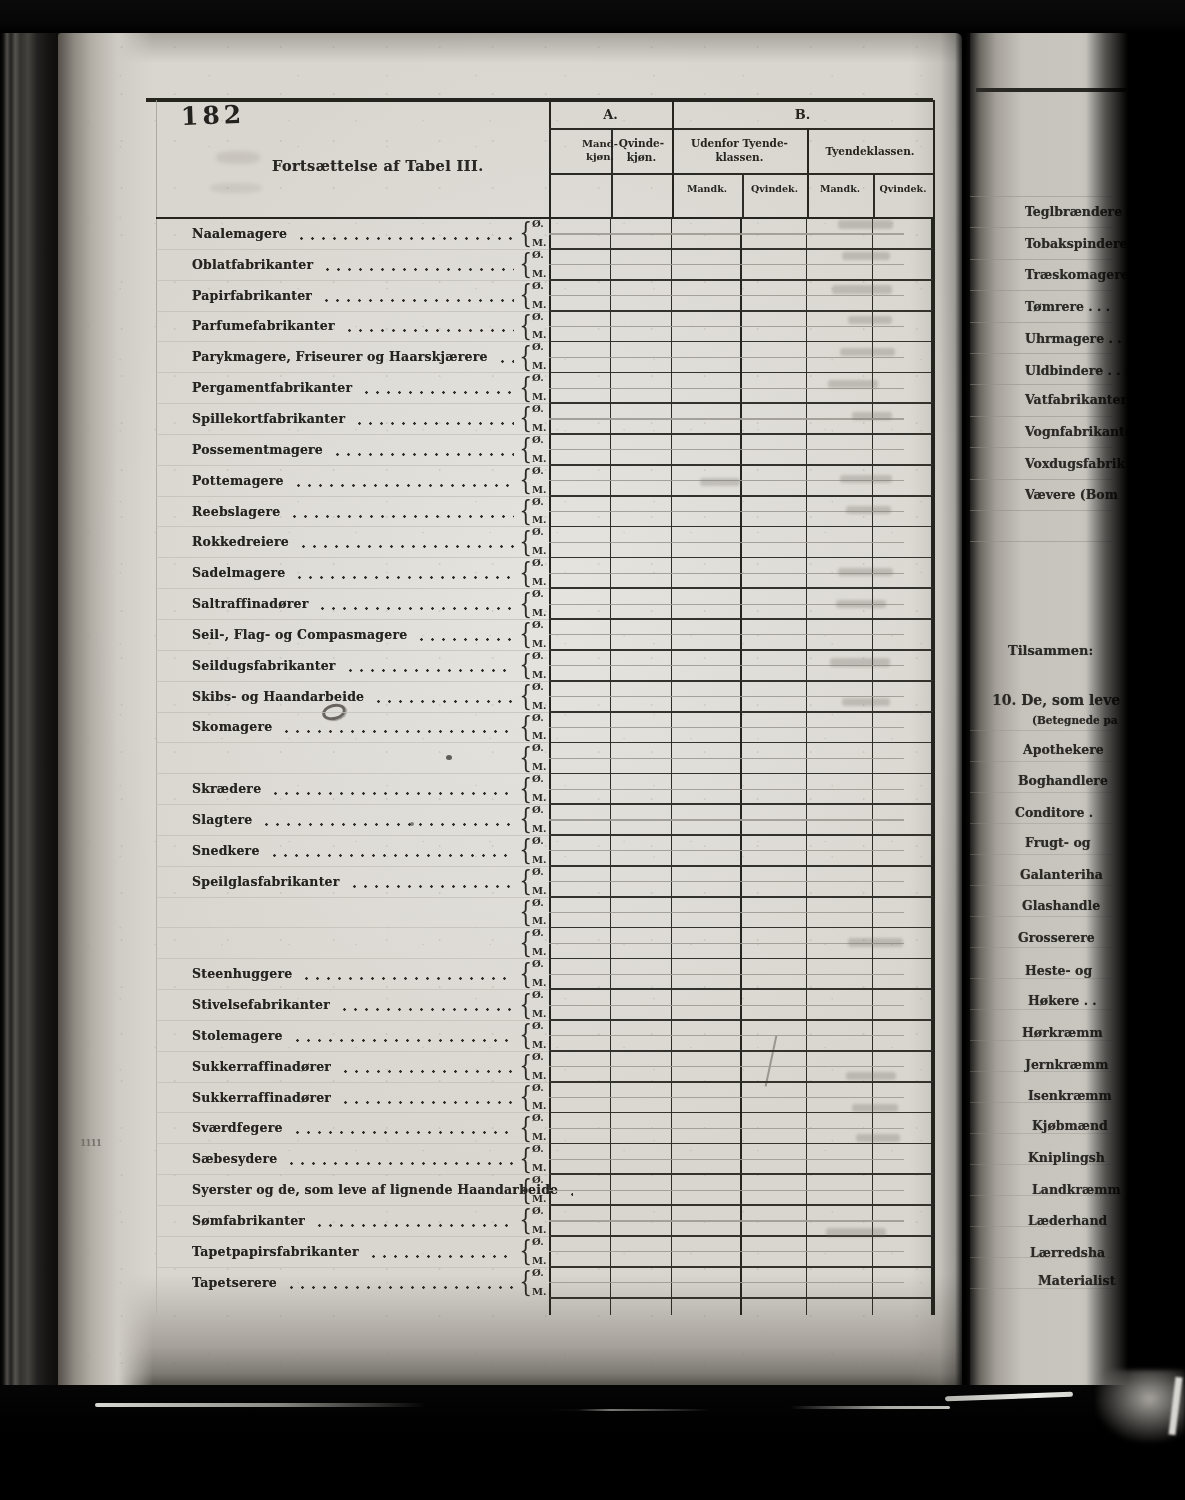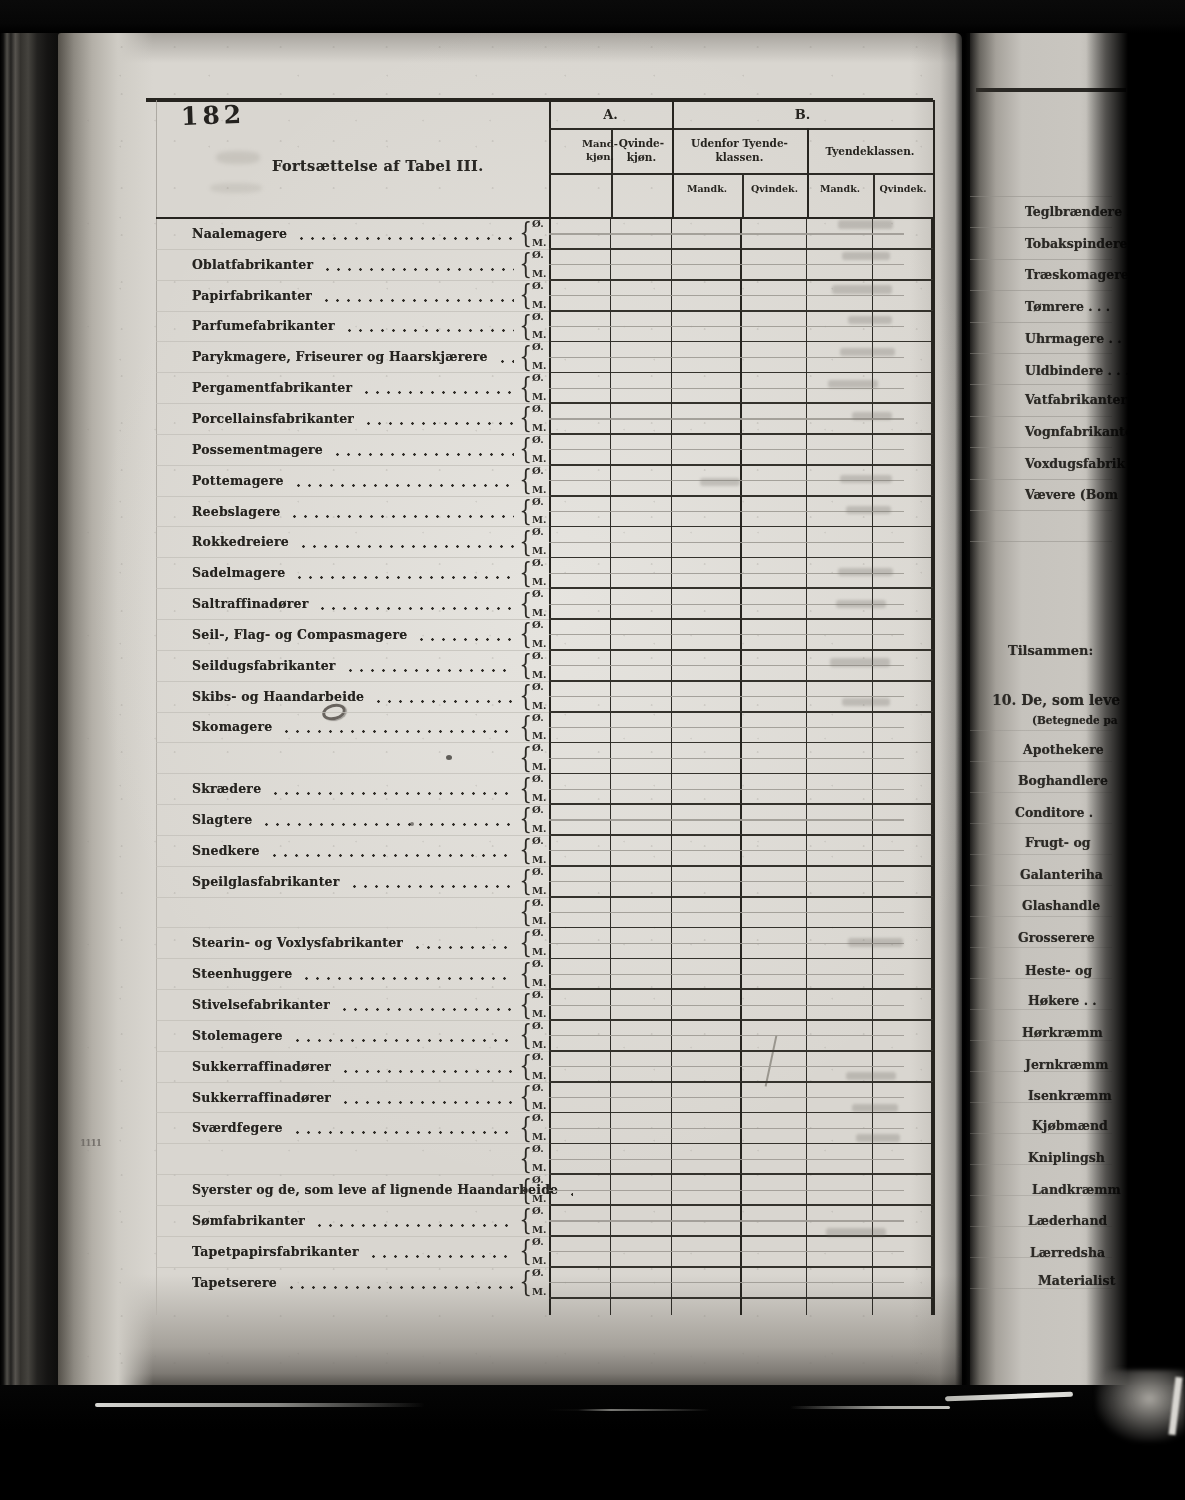--- a/index.html
+++ b/index.html
@@ -292,21 +292,21 @@
           <div></div>
           <div></div>
           <div></div>
         </div>
         <div class="mid-line"></div>
         <div class="label-rule"></div>
         <div class="row-rule"></div>
       </div>
       <div class="occ-row">
         <div class="occ-label">
-          <span class="occ-name">Porcellainsfabrikanter</span>
+          <span class="occ-name">Spillekortfabrikanter</span>
           <span class="occ-leader"></span>
         </div>
         <span class="occ-brace">{</span>
         <span class="sub-lab t">Ø.</span>
         <span class="sub-lab b">M.</span>
         <div class="cellgrid">
           <div></div>
           <div></div>
           <div></div>
           <div></div>
@@ -623,24 +623,20 @@
           <div></div>
           <div></div>
           <div></div>
           <div></div>
         </div>
         <div class="mid-line"></div>
         <div class="label-rule"></div>
         <div class="row-rule"></div>
       </div>
       <div class="occ-row">
-        <div class="occ-label">
-          <span class="occ-name">Stearin- og Voxlysfabrikanter</span>
-          <span class="occ-leader"></span>
-        </div>
         <span class="occ-brace">{</span>
         <span class="sub-lab t">Ø.</span>
         <span class="sub-lab b">M.</span>
         <div class="cellgrid">
           <div></div>
           <div></div>
           <div></div>
           <div></div>
           <div></div>
           <div></div>
@@ -763,20 +759,24 @@
           <div></div>
           <div></div>
           <div></div>
           <div></div>
         </div>
         <div class="mid-line"></div>
         <div class="label-rule"></div>
         <div class="row-rule"></div>
       </div>
       <div class="occ-row">
+        <div class="occ-label">
+          <span class="occ-name">Sæbesydere</span>
+          <span class="occ-leader"></span>
+        </div>
         <span class="occ-brace">{</span>
         <span class="sub-lab t">Ø.</span>
         <span class="sub-lab b">M.</span>
         <div class="cellgrid">
           <div></div>
           <div></div>
           <div></div>
           <div></div>
           <div></div>
           <div></div>

